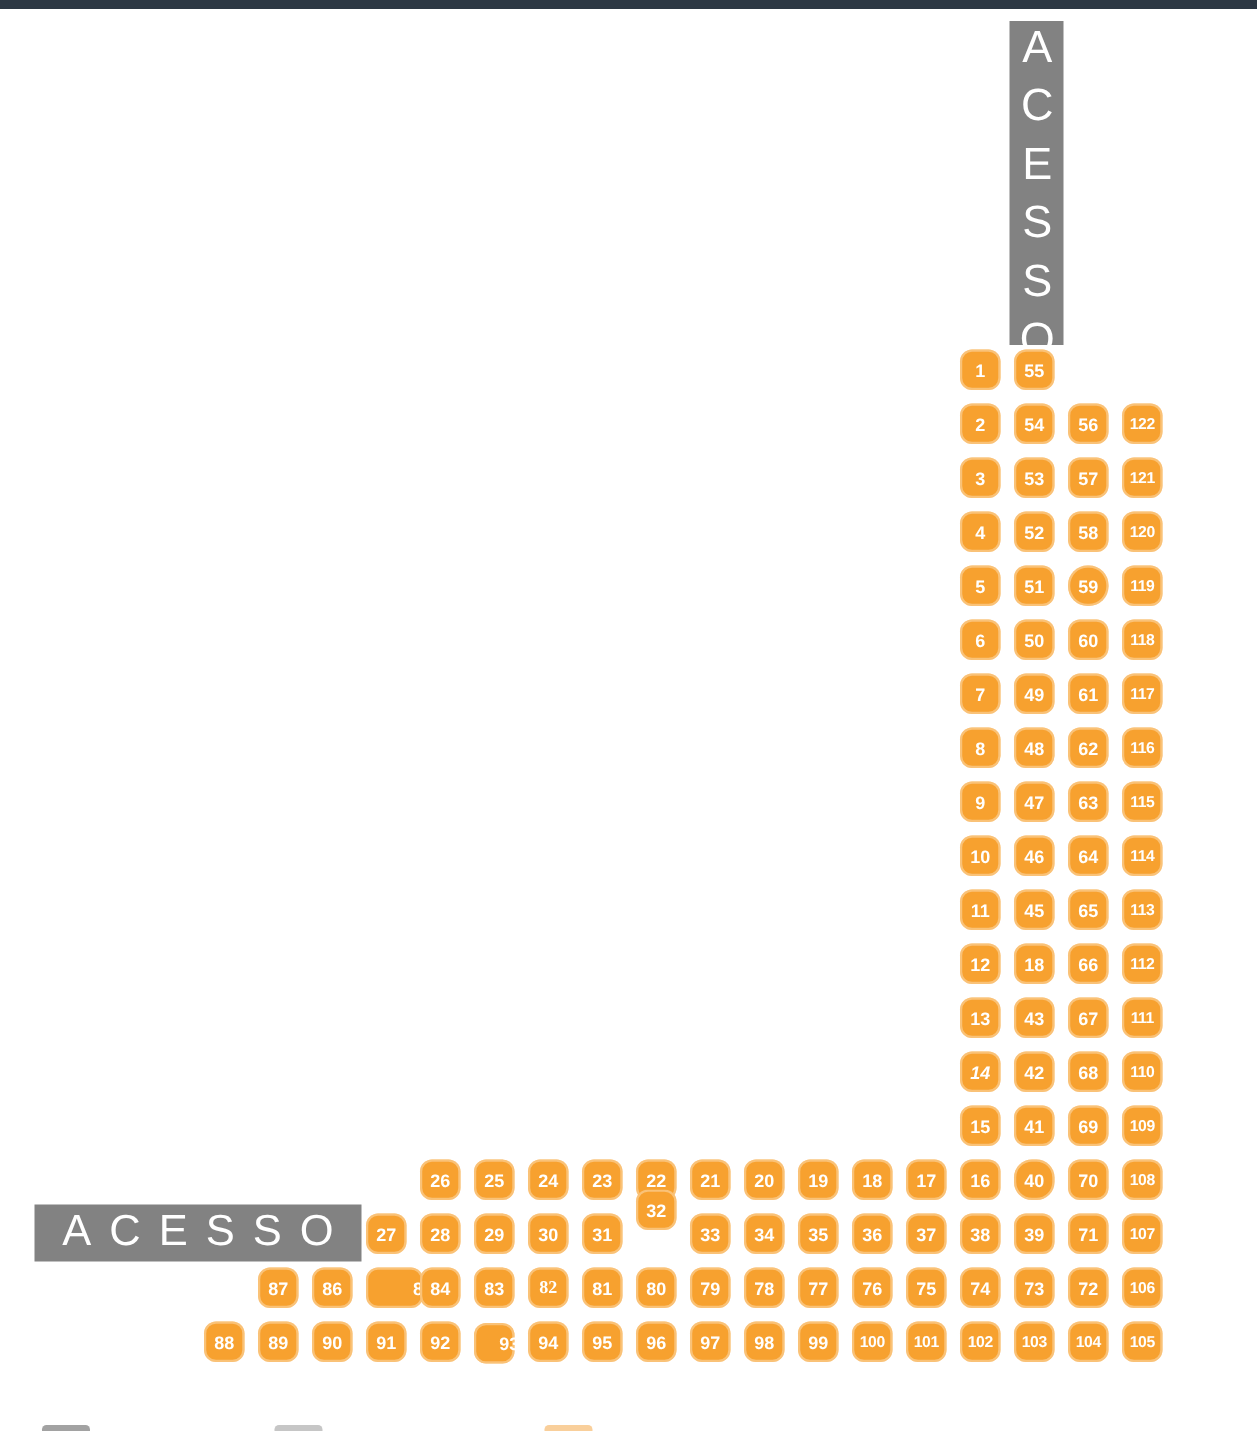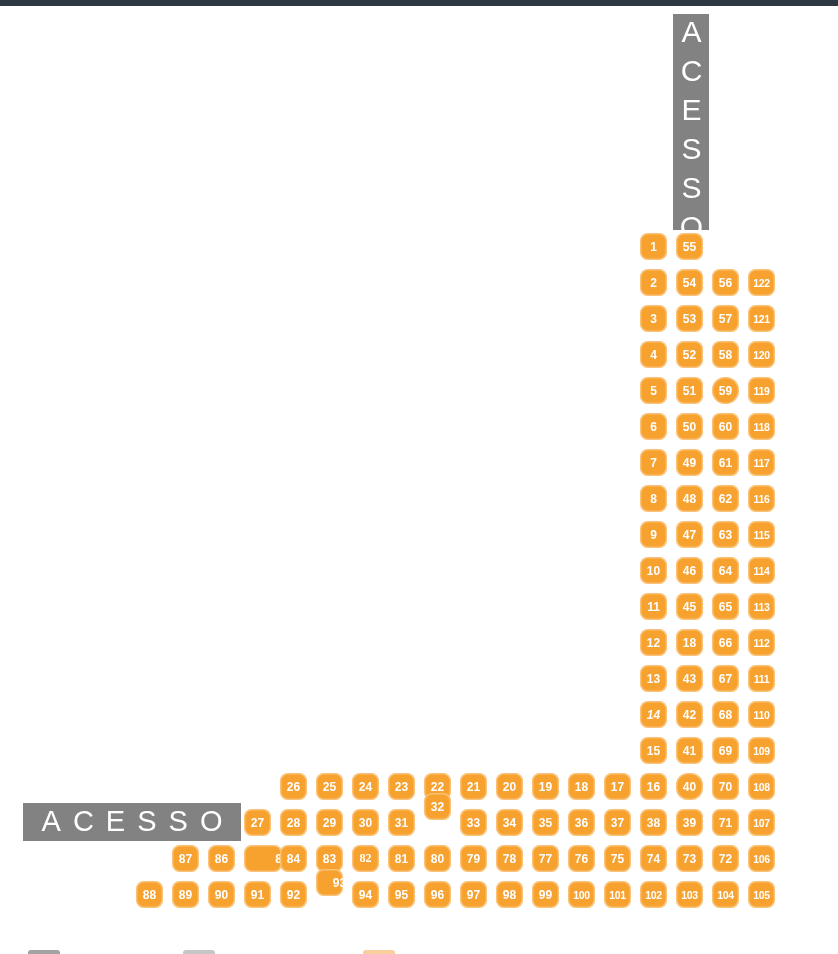--- a/index.html
+++ b/index.html
@@ -203,21 +203,21 @@
       <div class="seat" style="left: 468px; top: 72px;">75</div>
       <div class="seat" style="left: 504px; top: 72px;">74</div>
       <div class="seat" style="left: 540px; top: 72px;">73</div>
       <div class="seat" style="left: 576px; top: 72px;">72</div>
       <div class="seat w3" style="left: 612px; top: 72px;">106</div>
       <div class="seat" style="left: 0px; top: 108px;">88</div>
       <div class="seat" style="left: 36px; top: 108px;">89</div>
       <div class="seat" style="left: 72px; top: 108px;">90</div>
       <div class="seat" style="left: 108px; top: 108px;">91</div>
       <div class="seat" style="left: 144px; top: 108px;">92</div>
-      <div class="seat" style="left: 180px; top: 96px; padding-left: 20px;">93</div>
+      <div class="seat" style="left: 180px; top: 109px; padding-left: 20px;">93</div>
       <div class="seat" style="left: 216px; top: 108px;">94</div>
       <div class="seat" style="left: 252px; top: 108px;">95</div>
       <div class="seat" style="left: 288px; top: 108px;">96</div>
       <div class="seat" style="left: 324px; top: 108px;">97</div>
       <div class="seat" style="left: 360px; top: 108px;">98</div>
       <div class="seat" style="left: 396px; top: 108px;">99</div>
       <div class="seat w3" style="left: 432px; top: 108px;">100</div>
       <div class="seat w3" style="left: 468px; top: 108px;">101</div>
       <div class="seat w3" style="left: 504px; top: 108px;">102</div>
       <div class="seat w3" style="left: 540px; top: 108px;">103</div>

